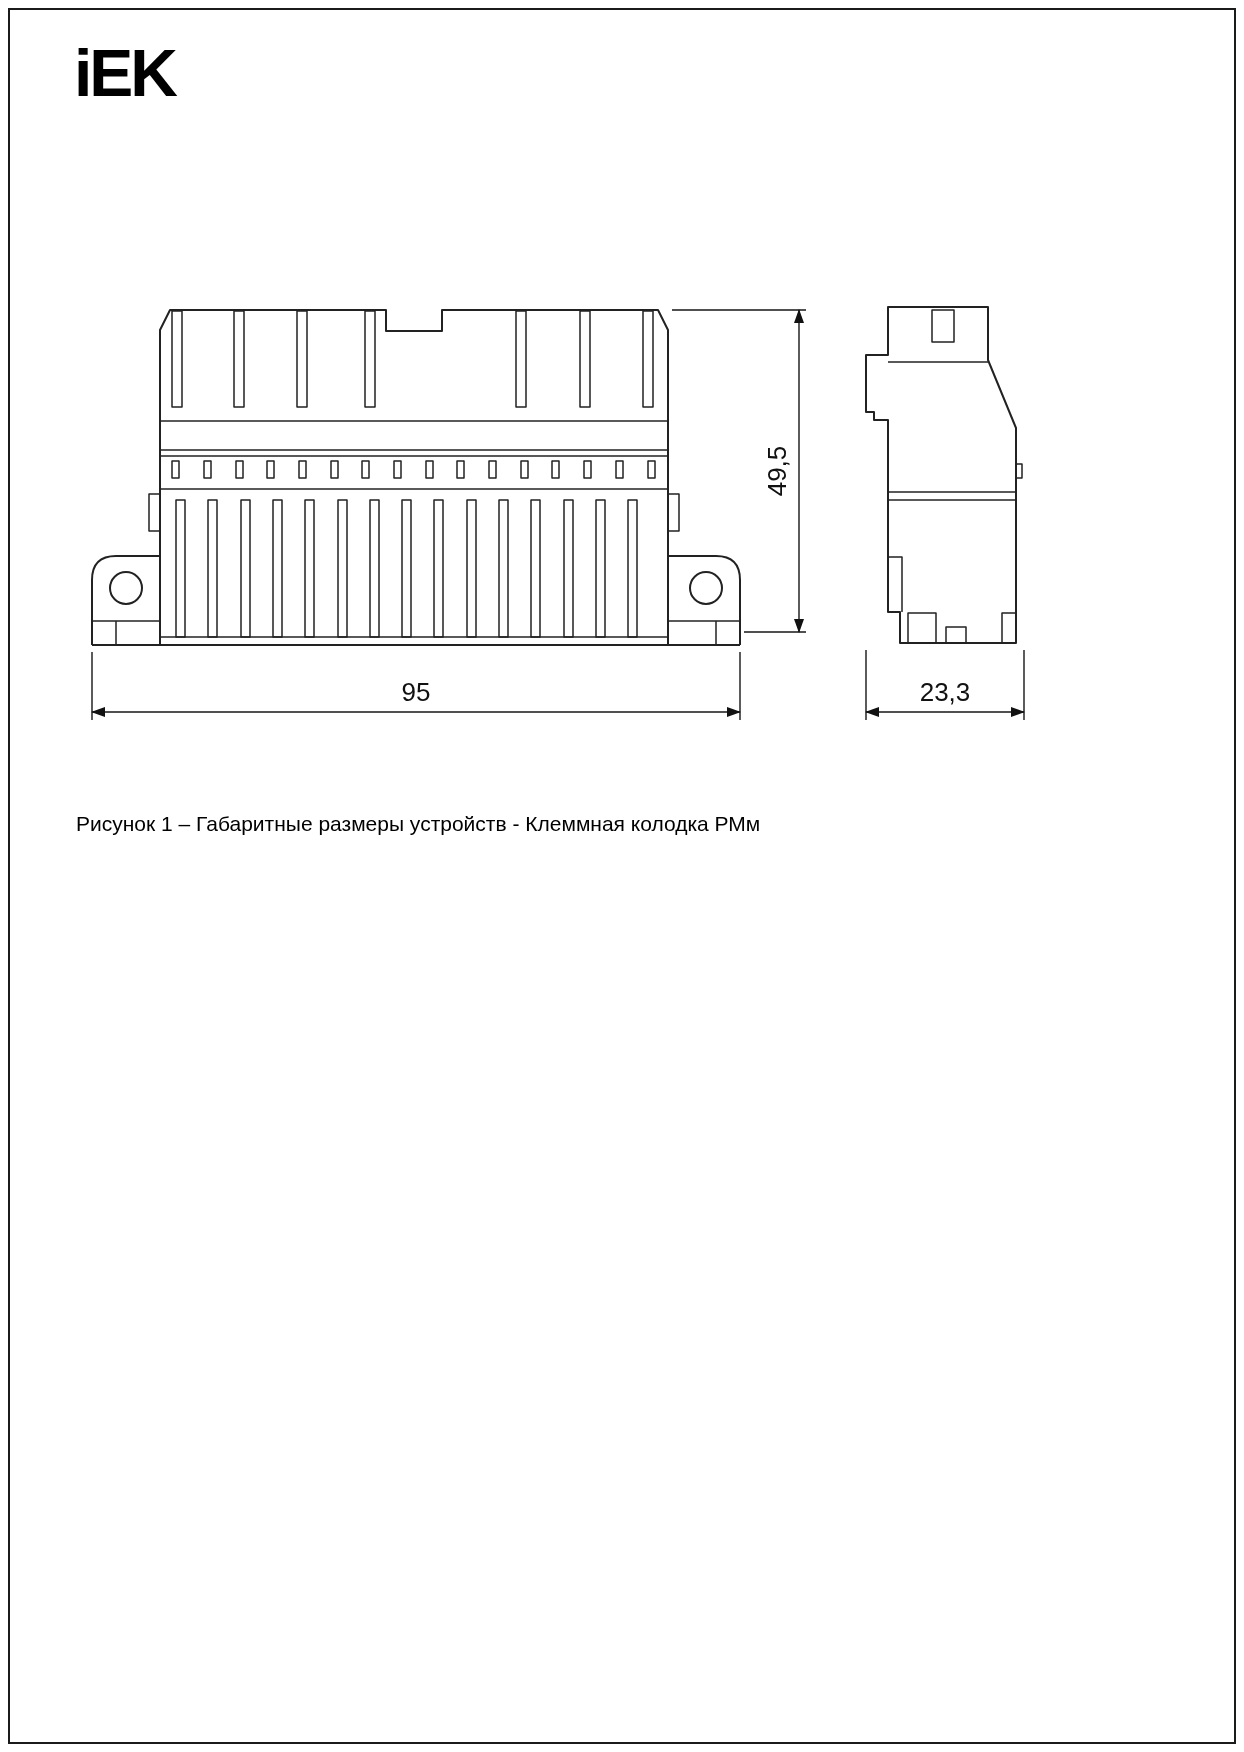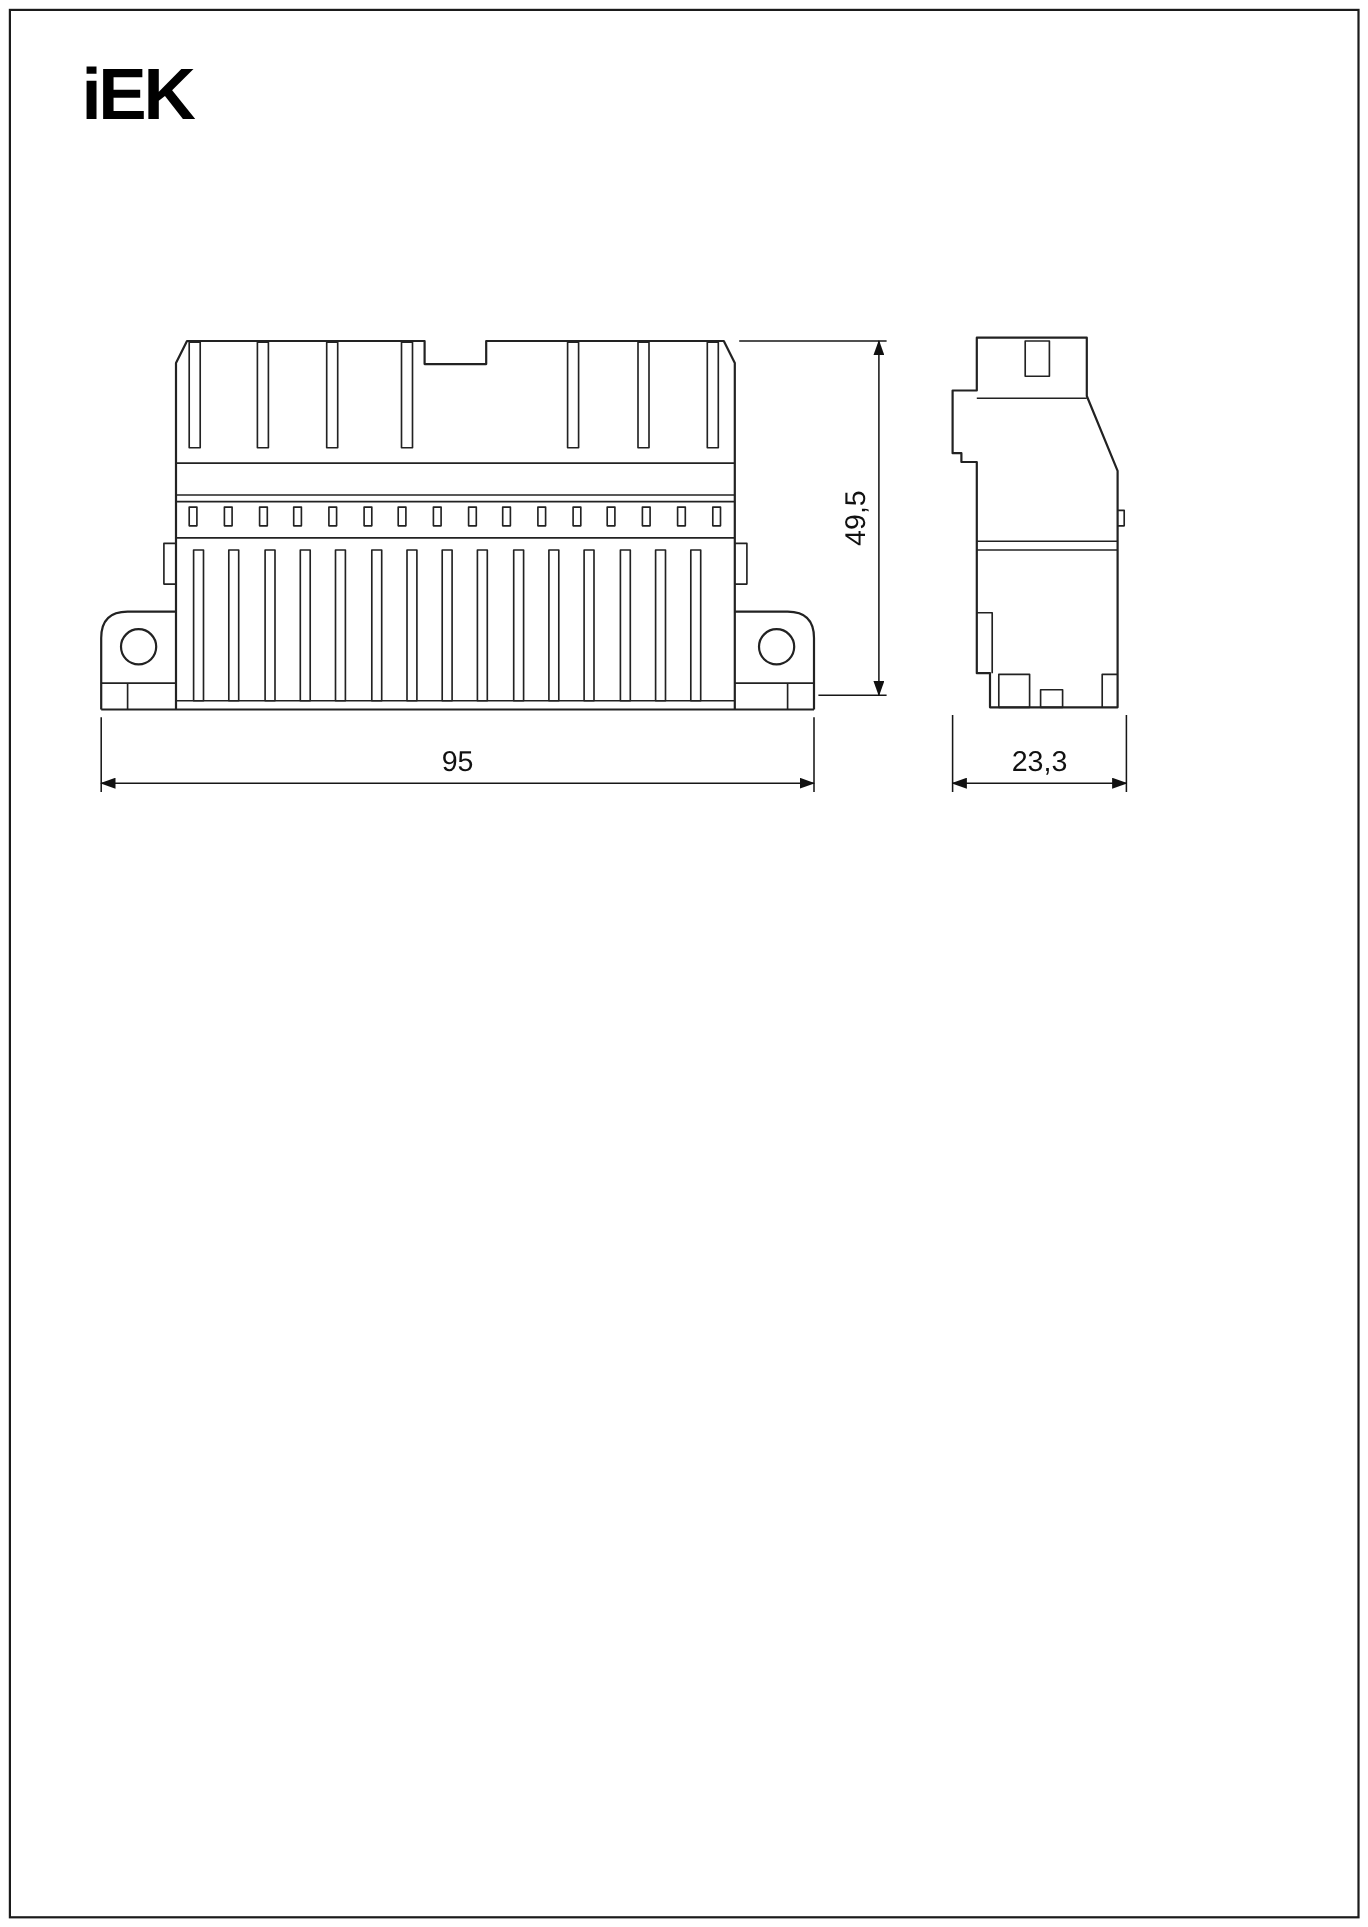--- a/index.html
+++ b/index.html
@@ -3,21 +3,21 @@
 <meta charset="utf-8">
 <style>
   html,body { margin:0; padding:0; background:#ffffff; }
   .page {
     position:relative; width:1244px; height:1752px; background:#ffffff;
     font-family:"Liberation Sans", sans-serif; overflow:hidden;
   }
   .page-border { position:absolute; inset:8px; border:2px solid #1b1b1b; pointer-events:none; }
   .logo {
     position:absolute; left:74px; top:40px; font-size:66px; font-weight:bold;
-    letter-spacing:-3px; color:#000; line-height:1;margin-top:12px;
+    letter-spacing:-3px; color:#000; line-height:1;
   }
   .caption { position:absolute; left:76px; top:812px; font-size:21px; color:#000; }
   svg.drawing { position:absolute; left:0; top:0; }
   .ln   { fill:none; stroke:#222222; stroke-width:2; stroke-linejoin:round; }
   .thin { fill:none; stroke:#222222; stroke-width:1.5; stroke-linejoin:round; }
   .dim  { fill:none; stroke:#161616; stroke-width:1.4; }
   .dimtxt { font-family:"Liberation Sans", sans-serif; font-size:26px; fill:#111111; }
 </style>
 </head>
 <body>
@@ -138,13 +138,14 @@
     </g>
 
     <g>
       <path class="dim" d="M866,650 V720"></path>
       <path class="dim" d="M1024,650 V720"></path>
       <path class="dim" d="M866,712 H1024" marker-start="url(#arrow)" marker-end="url(#arrow)"></path>
       <text class="dimtxt" x="945" y="701" text-anchor="middle">23,3</text>
     </g>
   </svg>
 
+  <div class="caption">Рисунок 1 – Габаритные размеры устройств - Клеммная колодка РМм</div>
 </div>
 
 </body></html>

